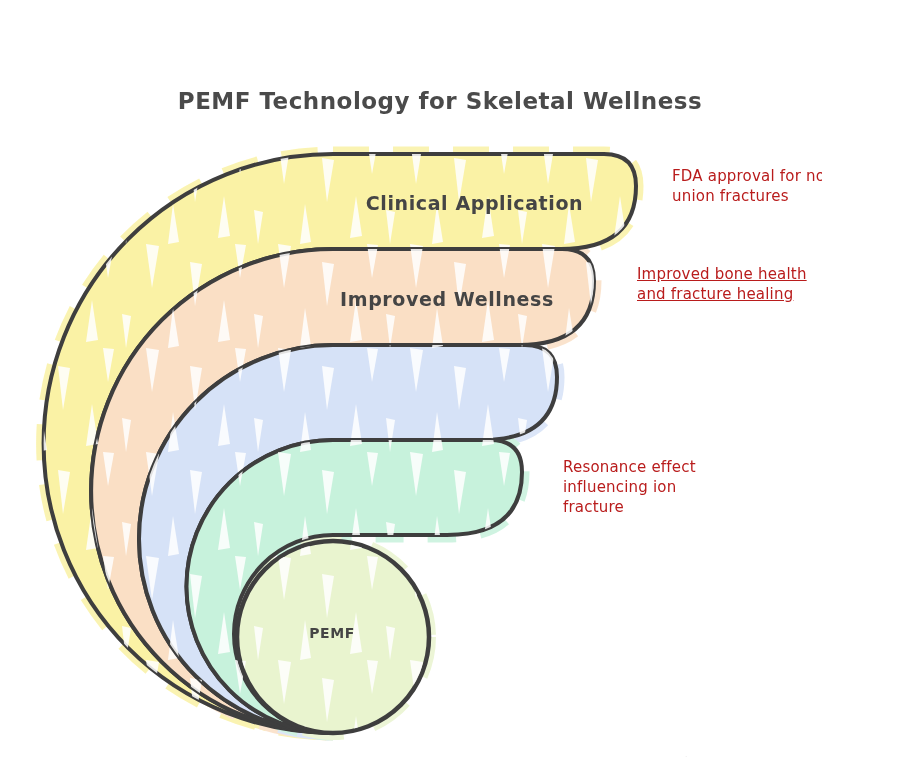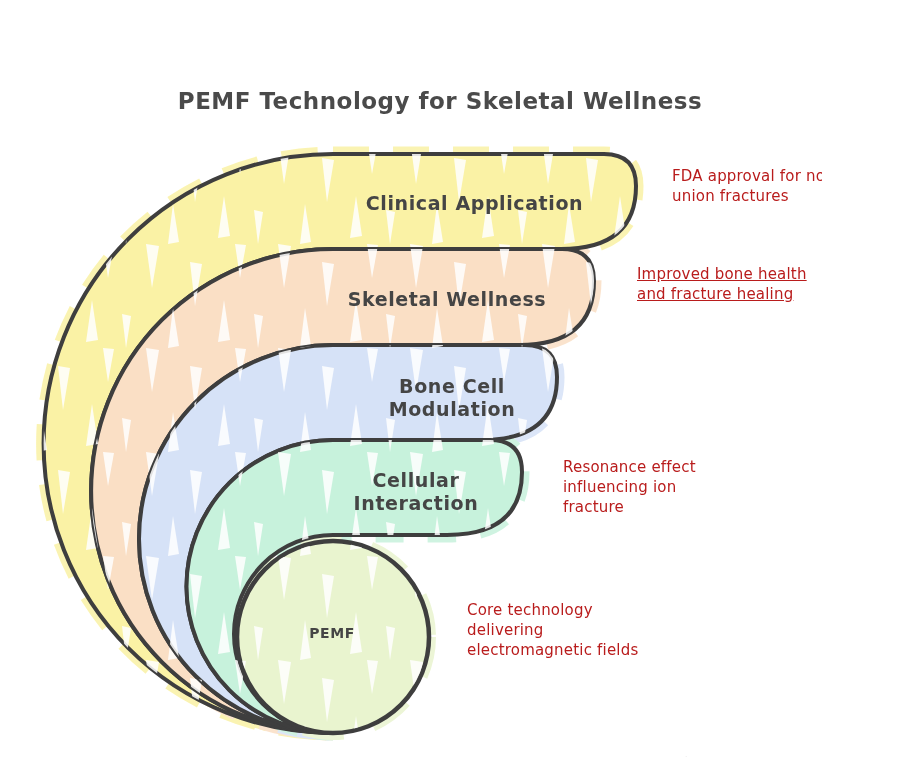--- a/index.html
+++ b/index.html
@@ -86,29 +86,26 @@
 
     <g>
       <circle stroke="#3e3e3e" stroke-width="4.5" cx="333" cy="601" r="96" fill="#E9F4CF"></circle>
       <circle fill="url(#spikes)" cx="333" cy="601" r="94"></circle>
     </g>
   </svg>
 
   <div class="title">PEMF Technology for Skeletal Wellness</div>
 
   <div class="band-label lbl-0">Clinical Application</div>
-  <div class="band-label lbl-1">Skeletal Wellness</div>
-  <div class="band-label lbl-2">Bone Cell Modulation</div>
-  <div class="band-label lbl-3">Cellular Interaction</div>
+  <div class="band-label lbl-1">Improved Wellness</div>
   <div class="band-label lbl-4">PEMF</div>
 
   <div class="side-note note-0">FDA approval for non-union fractures</div>
   <div class="side-note note-1">Improved bone health and fracture healing</div>
   <div class="side-note note-3">Resonance effect influencing ion fracture</div>
-  <div class="side-note note-4">Core technology delivering electromagnetic fields</div>
 
   <div class="footer">
     <span>Made with</span>
     <svg width="13" height="13" viewBox="0 0 13 13">
       <g fill="none" stroke="#b0b0b0" stroke-width="1.6" stroke-linecap="round" stroke-linejoin="round">
         <path d="M2,2.5 L8,5 L2,7.5"></path>
         <path d="M4,6.5 L10,9 L4,11.5"></path>
         <path d="M10.5,3.5 L11.5,9.5"></path>
       </g>
     </svg>

